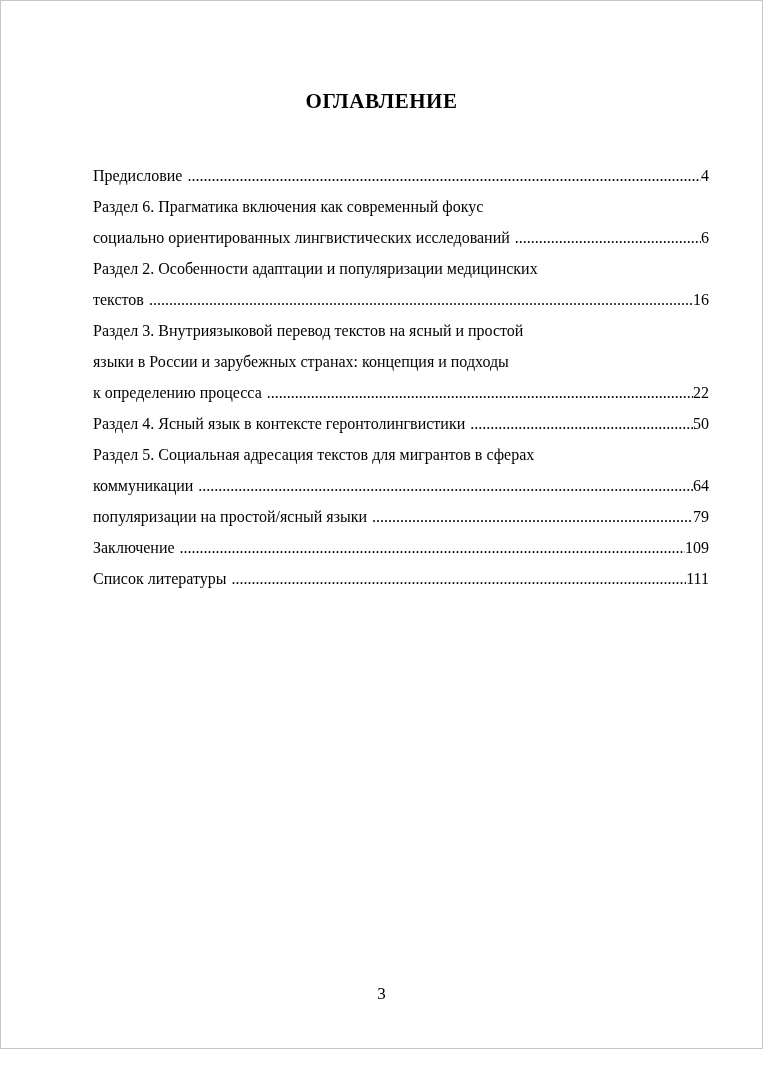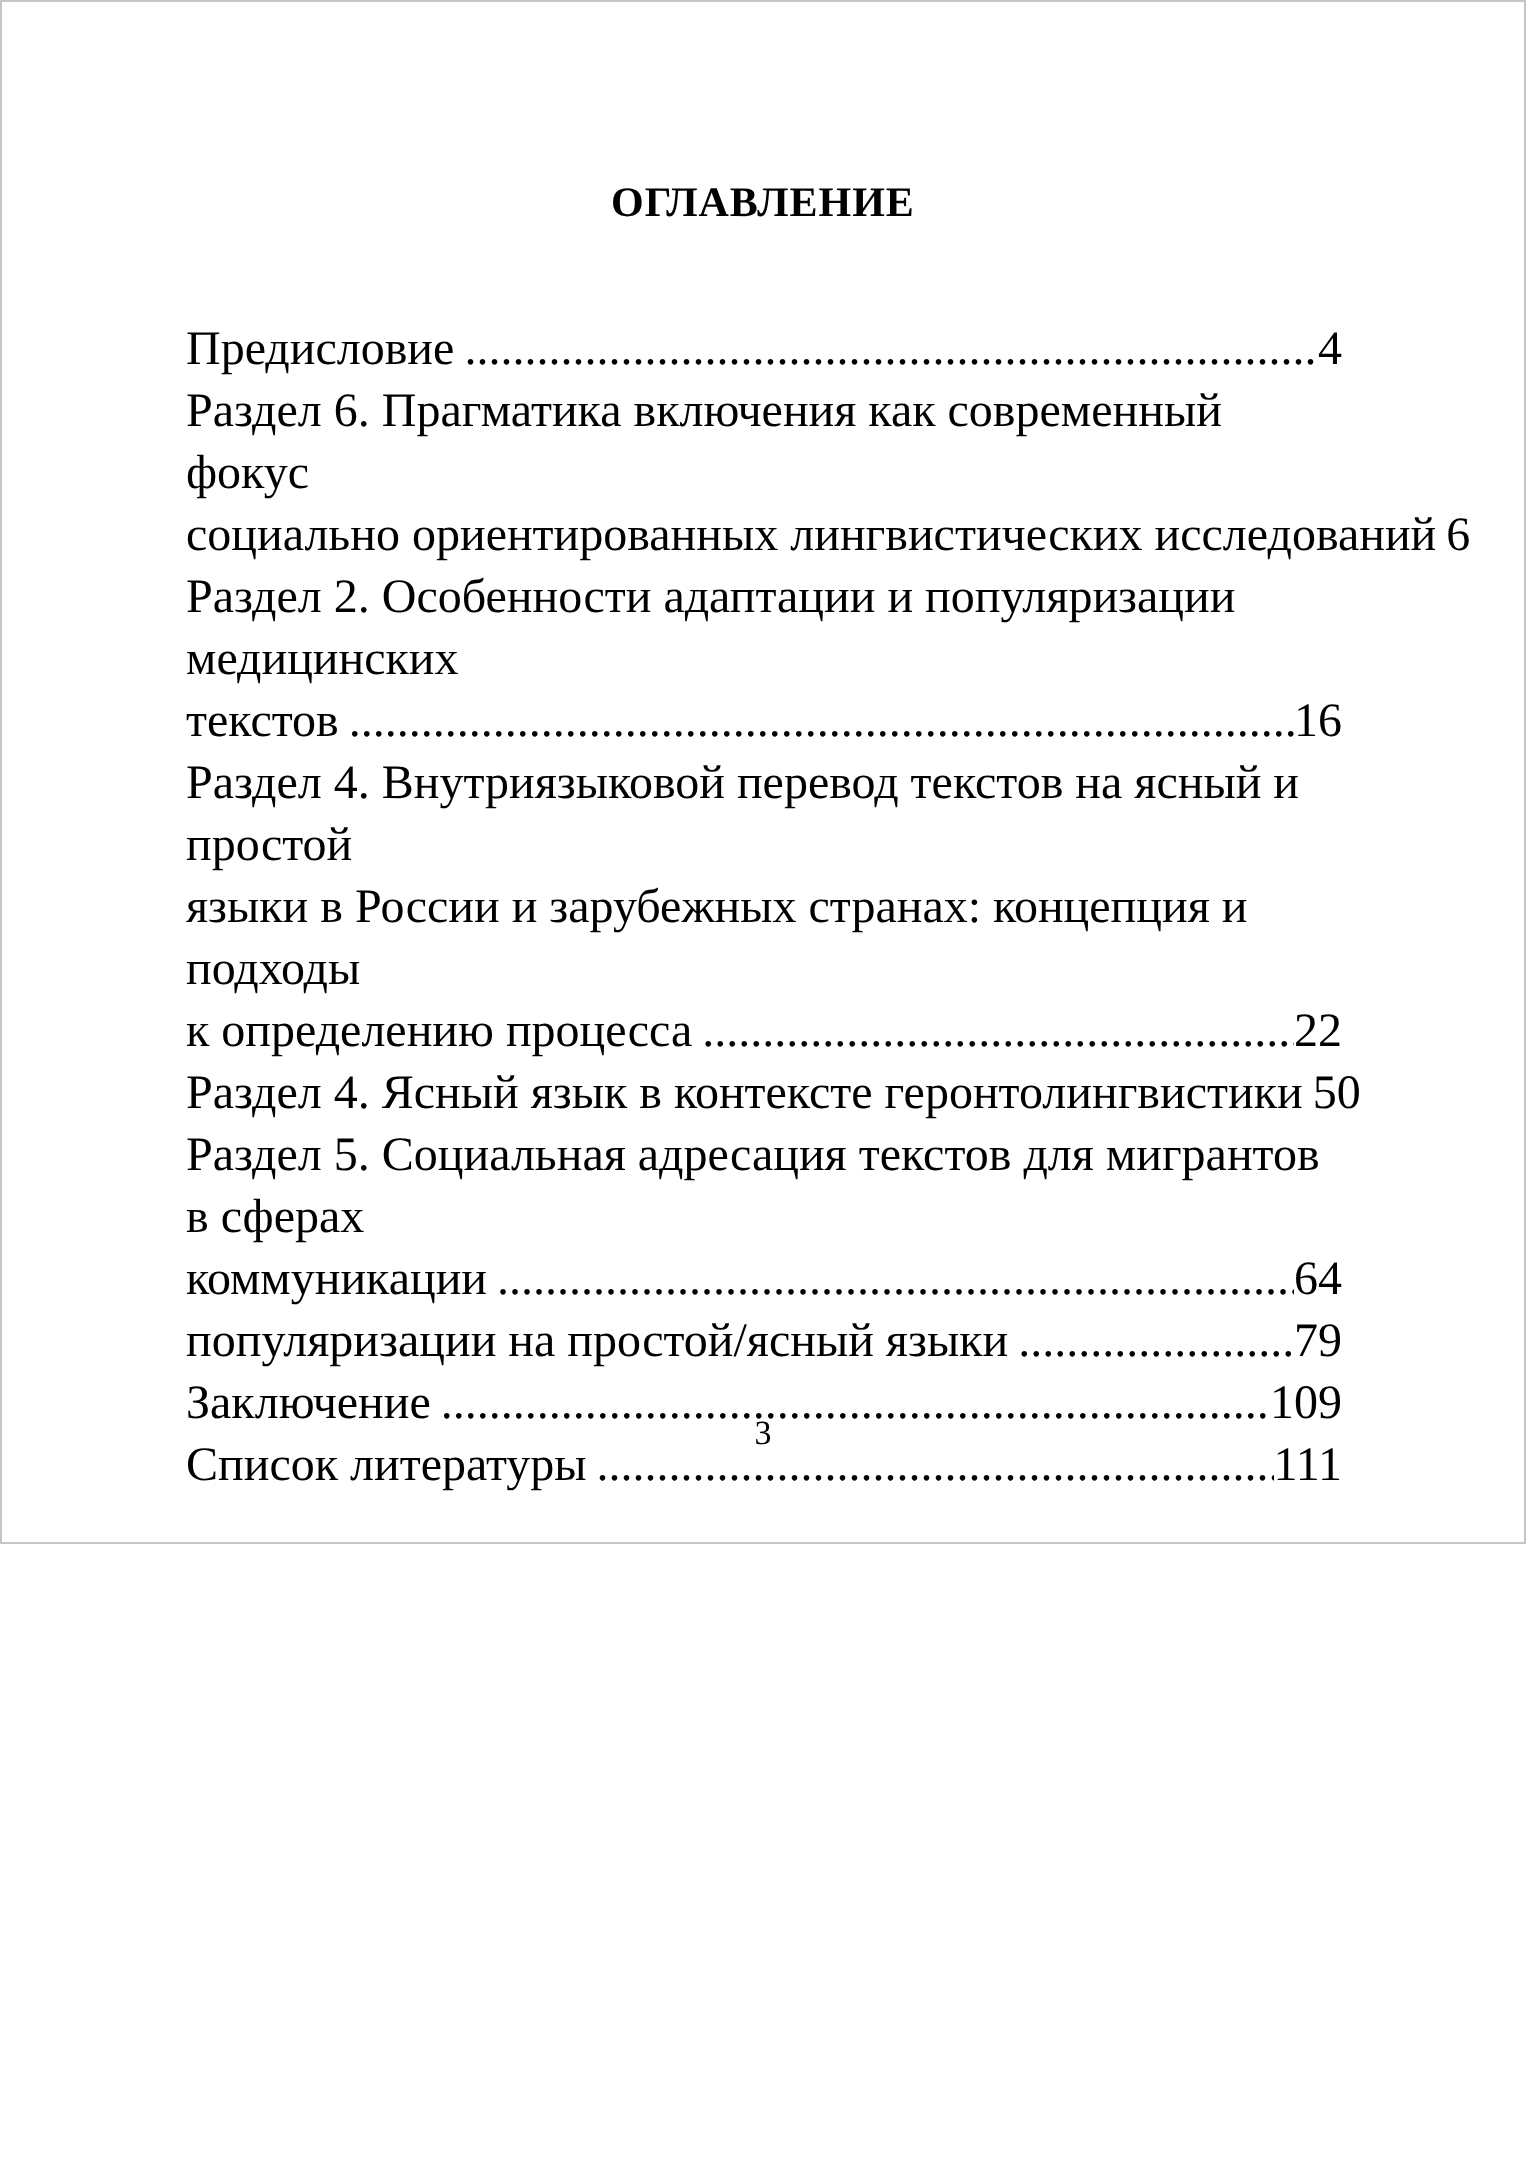--- a/index.html
+++ b/index.html
@@ -2,40 +2,40 @@
 <html><head>
 <meta charset="utf-8">
 <style>
   html, body {
     margin: 0;
     padding: 0;
     background: #ffffff;
   }
   .page {
     width: 763px;
-    height: 772px;
+    height: 1049px;
     box-sizing: border-box;
     background: #ffffff;
     border: 1px solid #c6c6c6;
     position: relative;
     font-family: "Liberation Serif", serif;
     color: #000000;
     overflow: hidden;
   }
   .doc-title {
     margin: 0;
     padding-top: 88px;
     text-align: center;
     font-size: 21px;
     font-weight: bold;
     letter-spacing: 0.5px;
   }
   .toc {
-    margin: 46px 91px 0 92px;
-    font-size: 24px;
+    margin: 46px 53px 0 92px;
+    font-size: 16px;
     line-height: 31px;
   }
   .entry {
     margin: 0;
   }
   .line {
     text-align: left;
   }
   .line.last {
     display: flex;
@@ -97,21 +97,21 @@
     <div class="entry">
       <div class="line">Раздел 2. Особенности адаптации и популяризации медицинских</div>
       <div class="line last">
         <span class="t">текстов</span>
         <span class="dots"></span>
         <span class="pg">16</span>
       </div>
     </div>
 
     <div class="entry">
-      <div class="line">Раздел 4. Внутриязыковой перевод текстов на ясный и простой</div>
+      <div class="line">Раздел 3. Внутриязыковой перевод текстов на ясный и простой</div>
       <div class="line">языки в России и зарубежных странах: концепция и подходы</div>
       <div class="line last">
         <span class="t">к определению процесса</span>
         <span class="dots"></span>
         <span class="pg">22</span>
       </div>
     </div>
 
     <div class="entry">
       <div class="line last">

